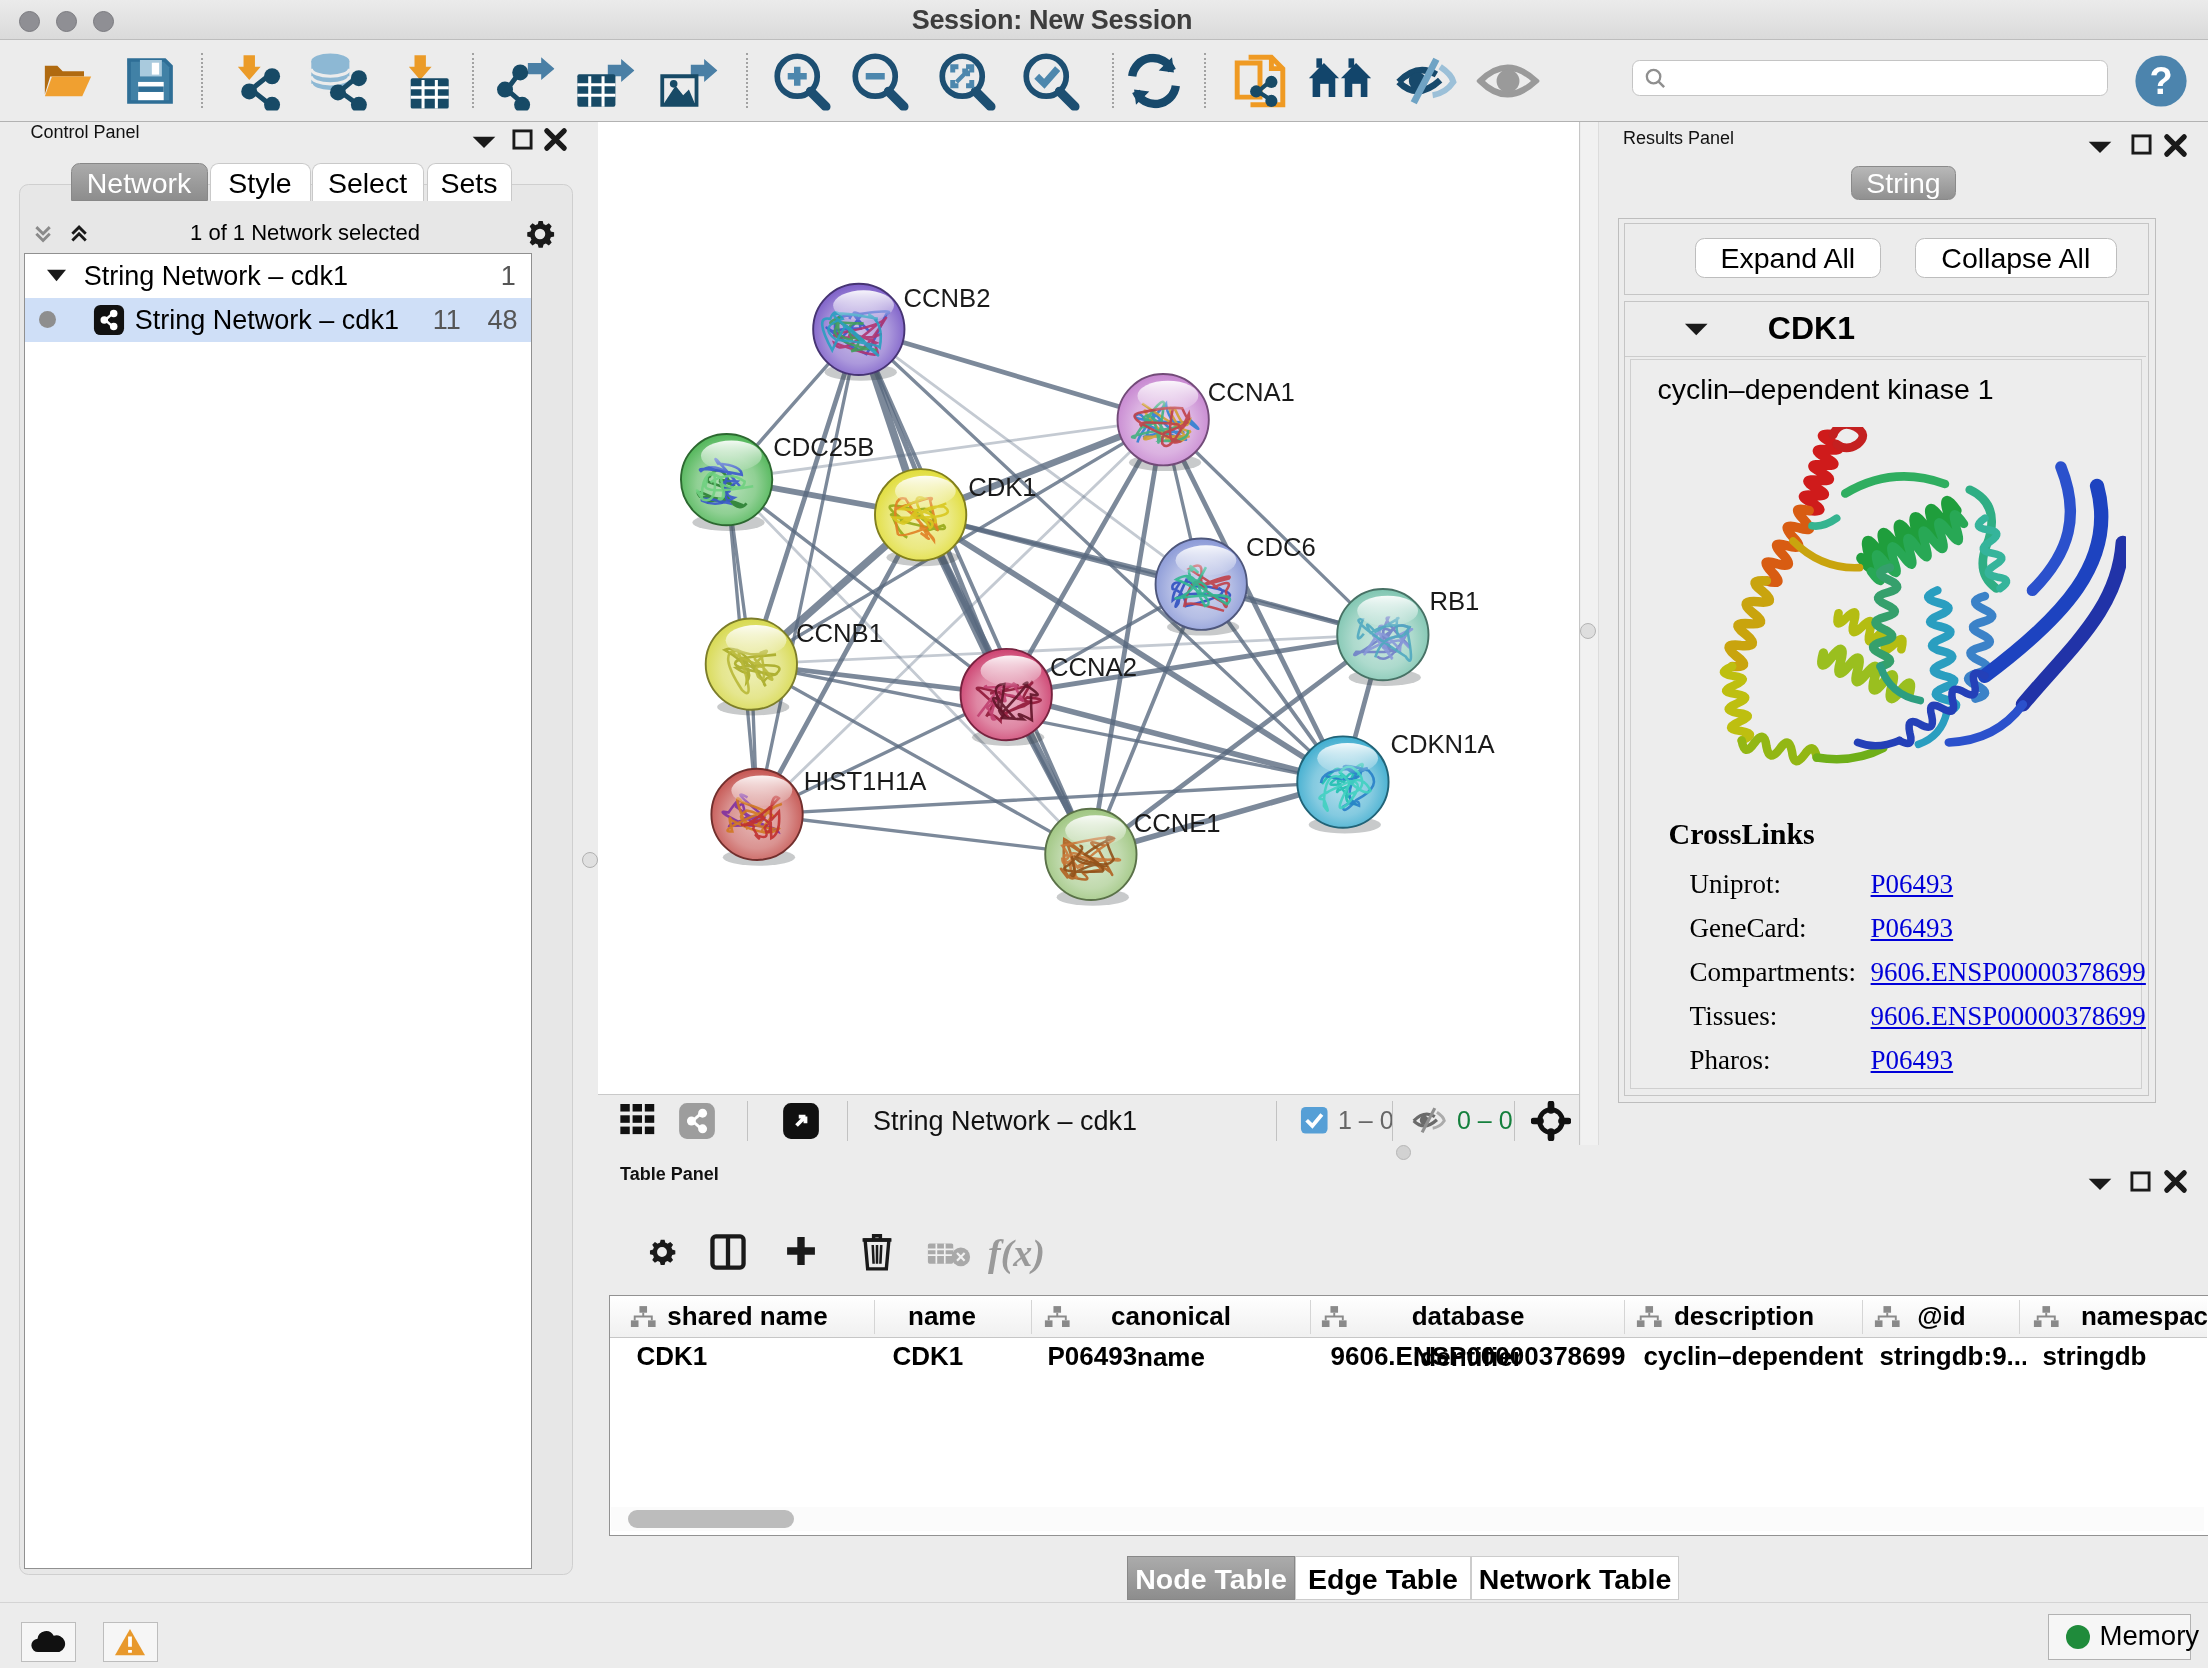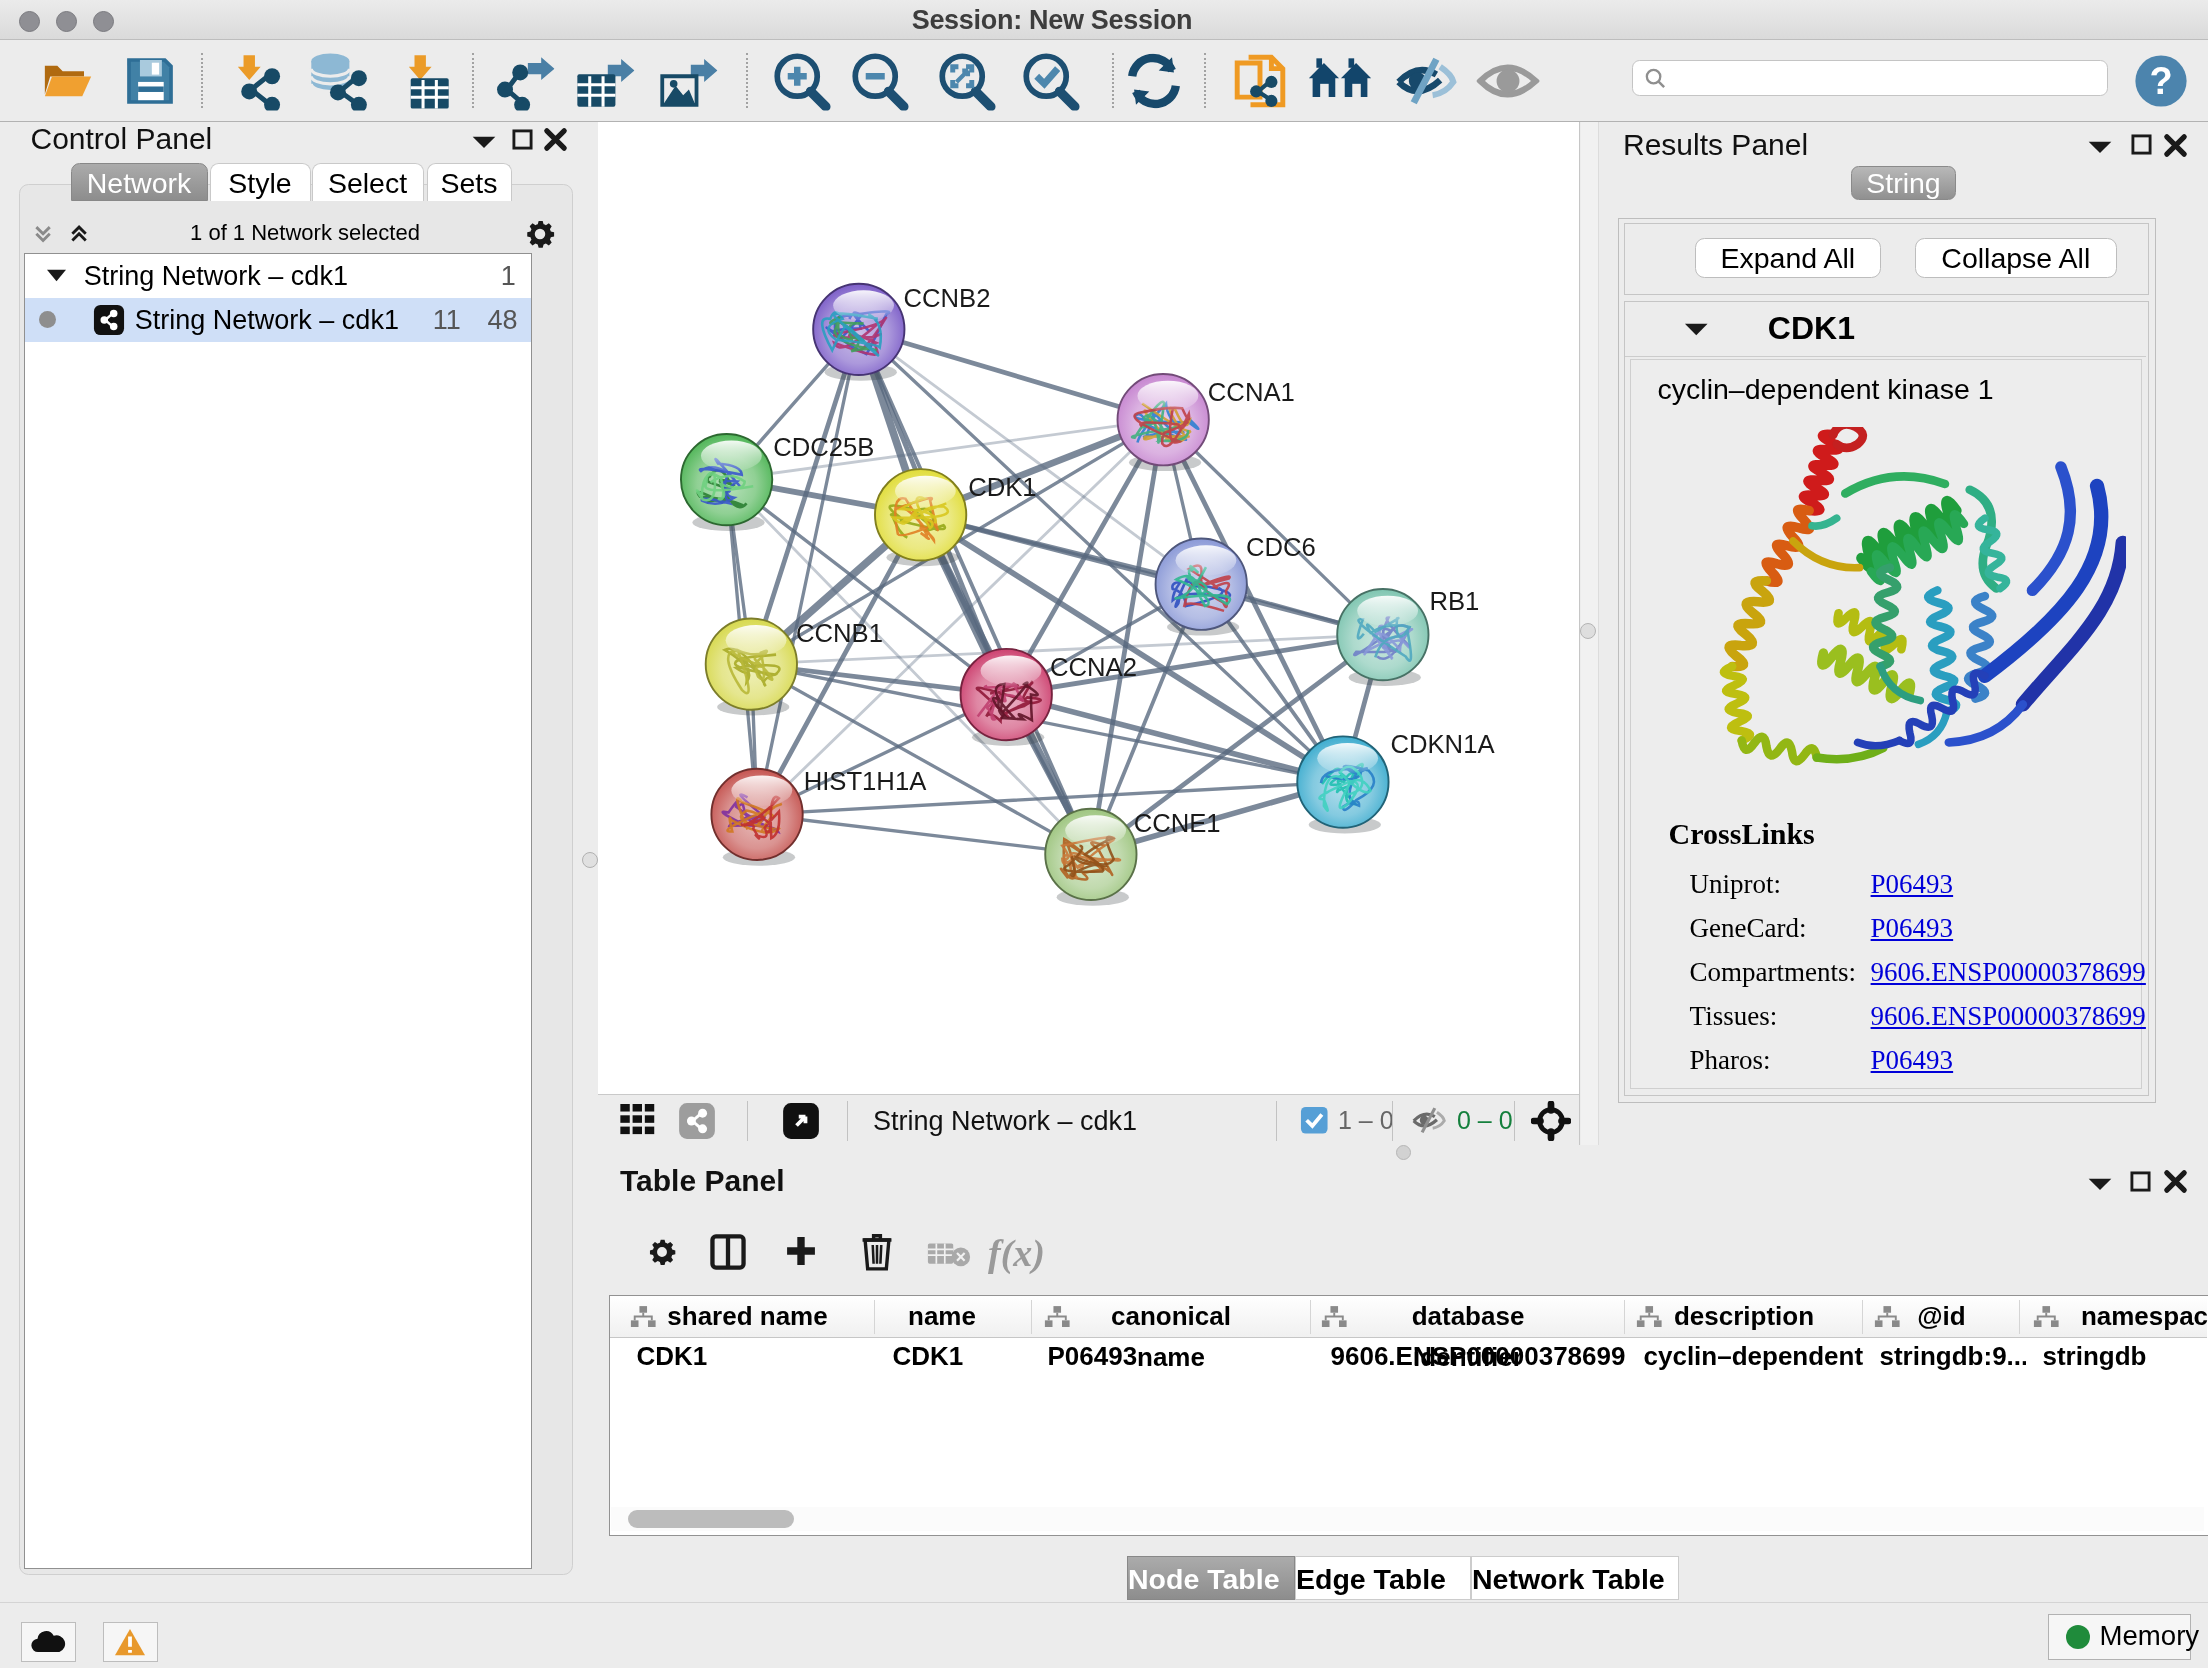--- a/index.html
+++ b/index.html
@@ -15,21 +15,21 @@
   font-size:27px; font-weight:bold; color:#3d3d3d; letter-spacing:-0.3px; }
 
 #toolbar { left:0; top:41px; width:2208px; height:81px; background:#ececec;
   border-bottom:1.9px solid #b2b2b2; }
 .tbi { position:absolute; top:40px; transform:translate(-50%,-50%); }
 .tbsep { position:absolute; top:12.4px; width:0px; height:55px;
   border-left:2.9px dotted #a2a2a2; }
 #searchbox { position:absolute; left:1632px; top:19px; width:476px; height:36px;
   background:#fff; border:1.9px solid #c4c4c4; border-radius:7.6px; }
 
-.ptitle { font-size:30px; color:#111; position:absolute; }
+.ptitle { font-size:18px; color:#111; position:absolute; }
 .pctl { position:absolute; }
 
 #cpanel { left:9.5px; top:122px; width:588px; height:1480px; background:#ececec; }
 .tab { position:absolute; top:41px; z-index:3; border-radius:8.6px 8.6px 0 0; height:38px; line-height:38px; text-align:center;
   font-size:28.5px; background:#fff; border:1px solid #c9c9c9; color:#000; border-bottom:none; }
 .tabsel { background:linear-gradient(#ababab,#8d8d8d); color:#fff; border:1px solid #888; }
 #cp-body { position:absolute; left:9.5px; top:62px; width:554px; height:1391px;
   background:#e7e7e7; border:1px solid #cfcfcf; border-radius:9.5px; }
 #cp-tree { position:absolute; left:3.8px; top:68px; width:508px; height:1316px;
   background:#fff; border:1.9px solid #909090; font-size:27px; }
@@ -63,21 +63,21 @@
 #ttable { position:absolute; left:10.5px; top:148px; width:1601px; height:241px;
   background:#fff; border:1.9px solid #929292; }
 #thead { position:absolute; left:0; top:0; width:1597px; height:42px;
   background:linear-gradient(#ffffff,#f0f0f0); border-bottom:1px solid #c6c6c6; font-size:26px; }
 .th { position:absolute; top:0; height:41px; line-height:41px; text-align:center; color:#000; }
 .thb { position:absolute; top:3.8px; height:34px; border-left:1.9px solid #d5d5d5; }
 #trow1 { position:absolute; left:0; top:43px; width:1597px; height:38px; font-size:26px; }
 .td { position:absolute; top:1.9px; white-space:nowrap; overflow:hidden; }
 #hscroll { position:absolute; left:1.9px; top:211px; width:1593px; height:24px; background:#fbfbfb; }
 #hthumb { position:absolute; left:17px; top:2.9px; width:166px; height:18px; background:#bcbcbc; border-radius:9.5px; }
-.ttab { position:absolute; top:0; height:44px; line-height:44px; font-size:28.5px; text-align:left;
+.ttab { position:absolute; top:0; height:44px; line-height:44px; font-size:28.5px; text-align:center;
   background:#fff; border:1px solid #ccc; color:#000; }
 
 #statusbar { left:0; top:1602px; width:2208px; height:67px; background:#ececec;
   border-top:1.9px solid #d4d4d4; }
 .sbtn { position:absolute; top:19px; width:55px; height:40px; background:#f6f6f6;
   border:1.9px solid #bdbdbd; }
 #membtn { position:absolute; left:2048px; top:11.4px; width:143px; height:46px;
   background:#f6f6f6; border:1.9px solid #b2b2b2; font-size:27.6px; line-height:42px; white-space:nowrap; }
 </style>
 </head>

